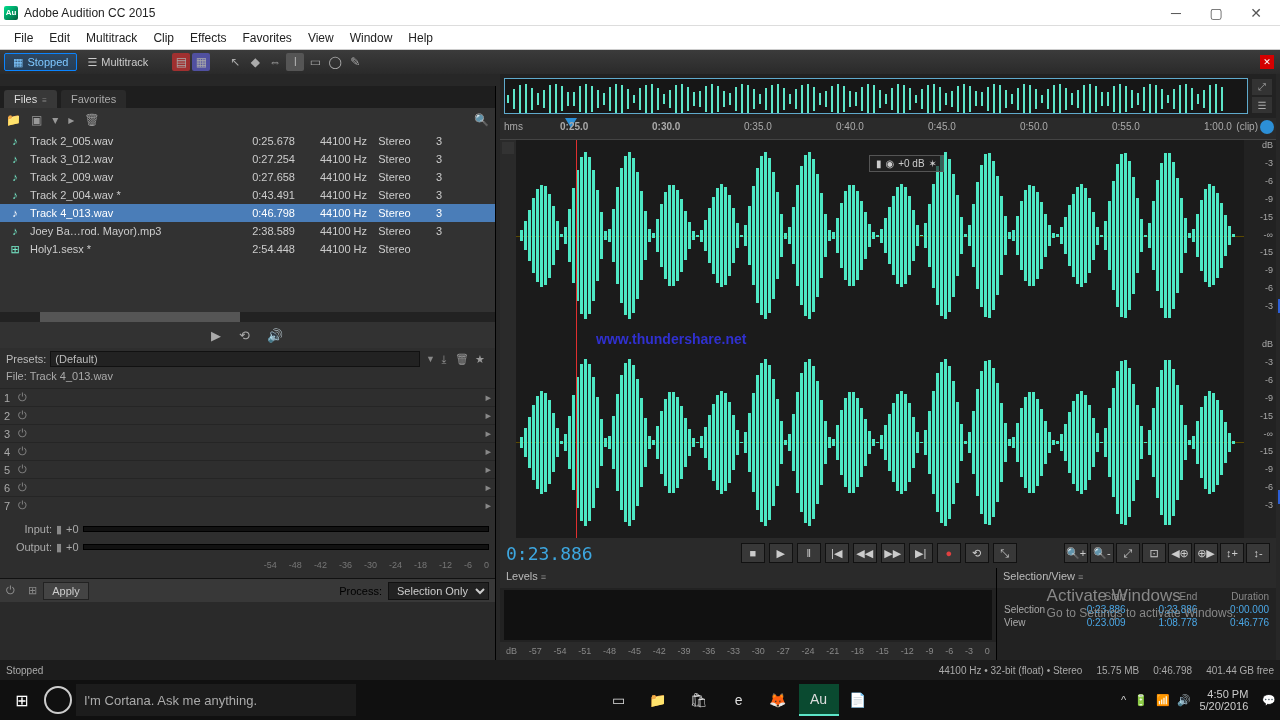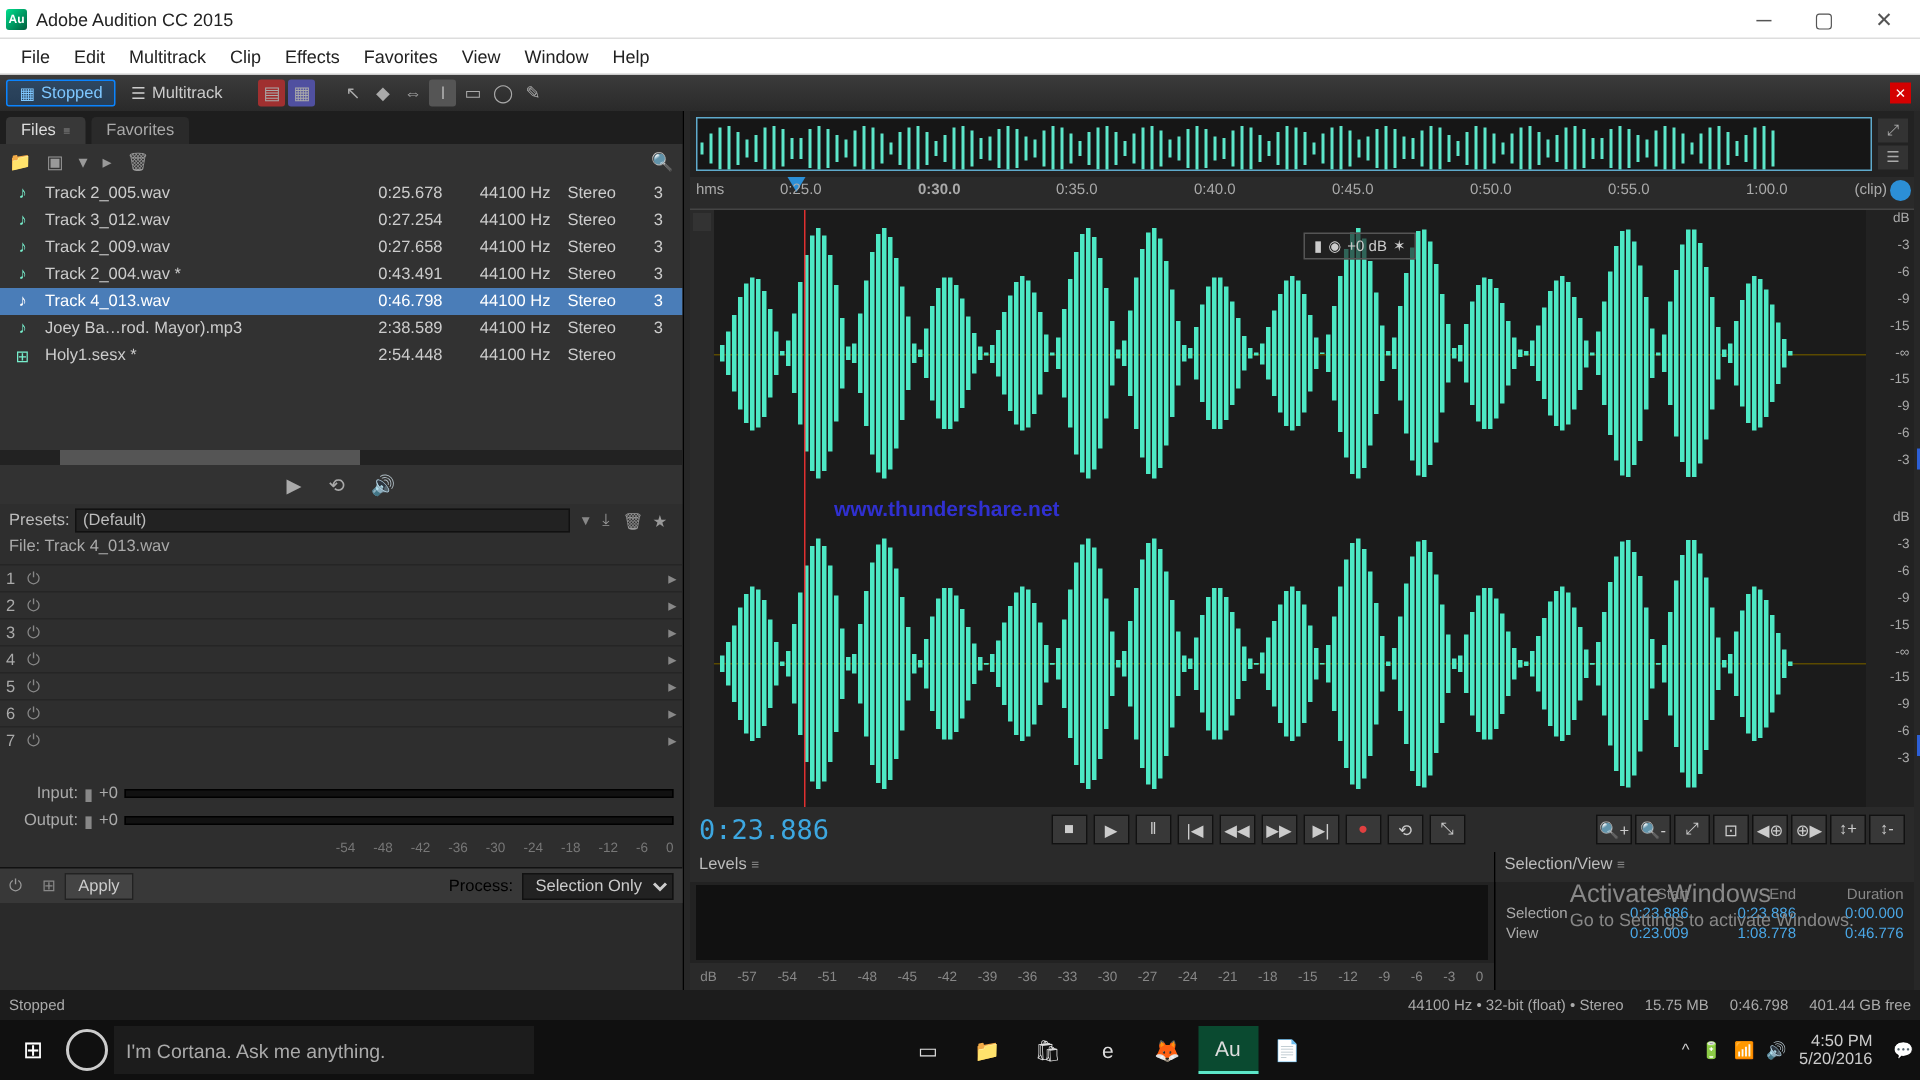--- a/index.html
+++ b/index.html
@@ -11,21 +11,21 @@
 .titlebar .winbtn { width: 40px; height: 100%; display: flex; align-items: center; justify-content: center; font-size: 14px; color: #555; }
 .menubar { height: 24px; background: #fff; display: flex; align-items: center; padding: 0 6px; border-bottom: 1px solid #ccc; }
 .menubar span { font-size: 12px; color: #222; padding: 3px 8px; }
 .toolbar { height: 24px; background: linear-gradient(#3b3b3b,#2a2a2a); display: flex; align-items: center; padding: 0 4px; gap: 2px;}
 .modebtn { height: 18px; padding: 0 8px; font-size: 11px; display: flex; align-items: center; gap: 4px; color: #ccc; border-radius: 2px; }
 .modebtn.active { background: #0a84ff33; color: #7ec7ff; border: 1px solid #0a84ff; }
 .tool-icon { width: 18px; height: 18px; display:flex; align-items:center; justify-content:center; color:#aaa; font-size:12px; border-radius:2px;}
 .tool-icon.sel { background:#555;}
 .tool-red { width:14px; height:14px; background:#d40000; color:#fff; font-size:9px; display:flex; align-items:center; justify-content:center; margin-left:auto; margin-right:2px;}
 .workspace { flex:1; display:flex; background:#272727; }
-.leftcol { width: 456px; display:flex; flex-direction:column; border-right:1px solid #000; }
+.leftcol { width: 496px; display:flex; flex-direction:column; border-right:1px solid #000;margin-top:12px; }
 .panel-tabs { height: 22px; display:flex; align-items:flex-end; background:#1e1e1e; padding:0 4px; gap:4px;}
 .ptab { font-size:11px; color:#aaa; padding:3px 10px; background:#2a2a2a; border-top-left-radius:3px; border-top-right-radius:3px;}
 .ptab.active { background:#383838; color:#ddd; }
 .ptab .menu { margin-left:5px; color:#888;font-size:8px;}
 .files-panel { flex:0 0 240px; background:#323232; display:flex; flex-direction:column;}
 .files-toolbar { height:24px; display:flex; align-items:center; padding:0 6px; gap:10px;}
 .files-toolbar .ticon { color:#999; font-size:12px;}
 .files-head { height:20px; display:flex; font-size:11px; color:#bbb; border-bottom:1px solid #222; background:#2c2c2c;}
 .files-head div { padding:3px 4px; }
 .col-name { width: 170px;}
@@ -488,21 +488,21 @@
           <div class="ov-btn">⤢</div>
           <div class="ov-btn">☰</div>
         </div>
       </div>
       <div class="timeline">
         <span class="hms">hms</span>
         <div class="marker"></div>
         <span class="clip">(clip)</span>
         <div class="spkr"></div>
         <div id="timeline-ticks">
-            <span class="tick" style="left: 60px;">0:25.0</span>
+            <span class="tick" style="left: 60px; font-weight: bold;">0:25.0</span>
             <span class="tick" style="left: 152px; font-weight: bold;">0:30.0</span>
             <span class="tick" style="left: 244px;">0:35.0</span>
             <span class="tick" style="left: 336px;">0:40.0</span>
             <span class="tick" style="left: 428px;">0:45.0</span>
             <span class="tick" style="left: 520px;">0:50.0</span>
             <span class="tick" style="left: 612px;">0:55.0</span>
             <span class="tick" style="left: 704px;">1:00.0</span>
           </div>
       </div>
       <div class="waveform-area">

